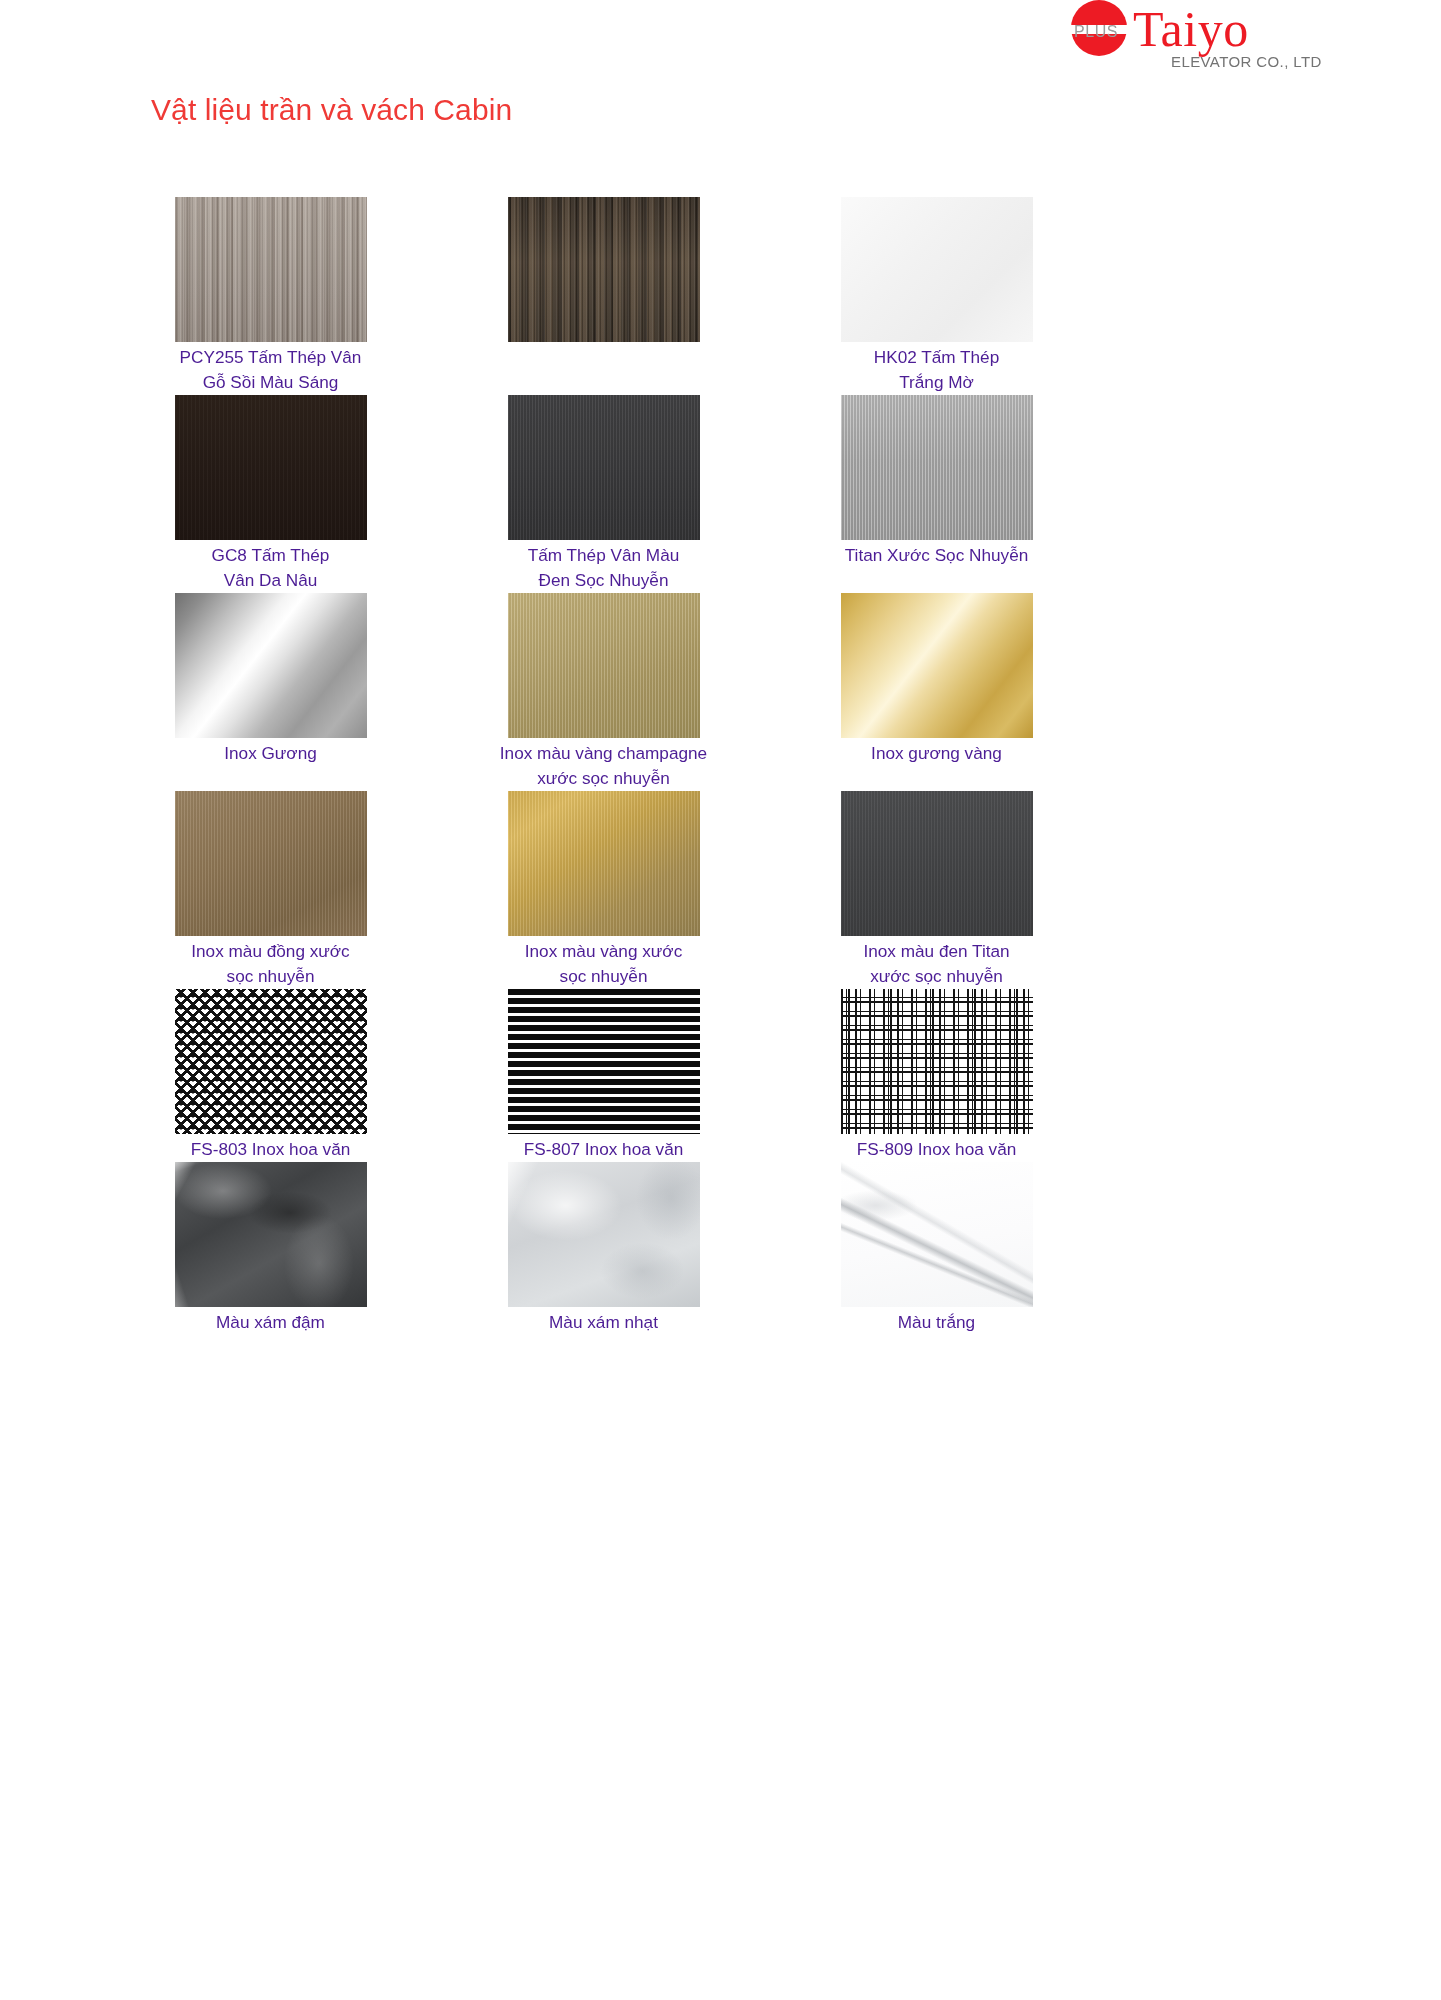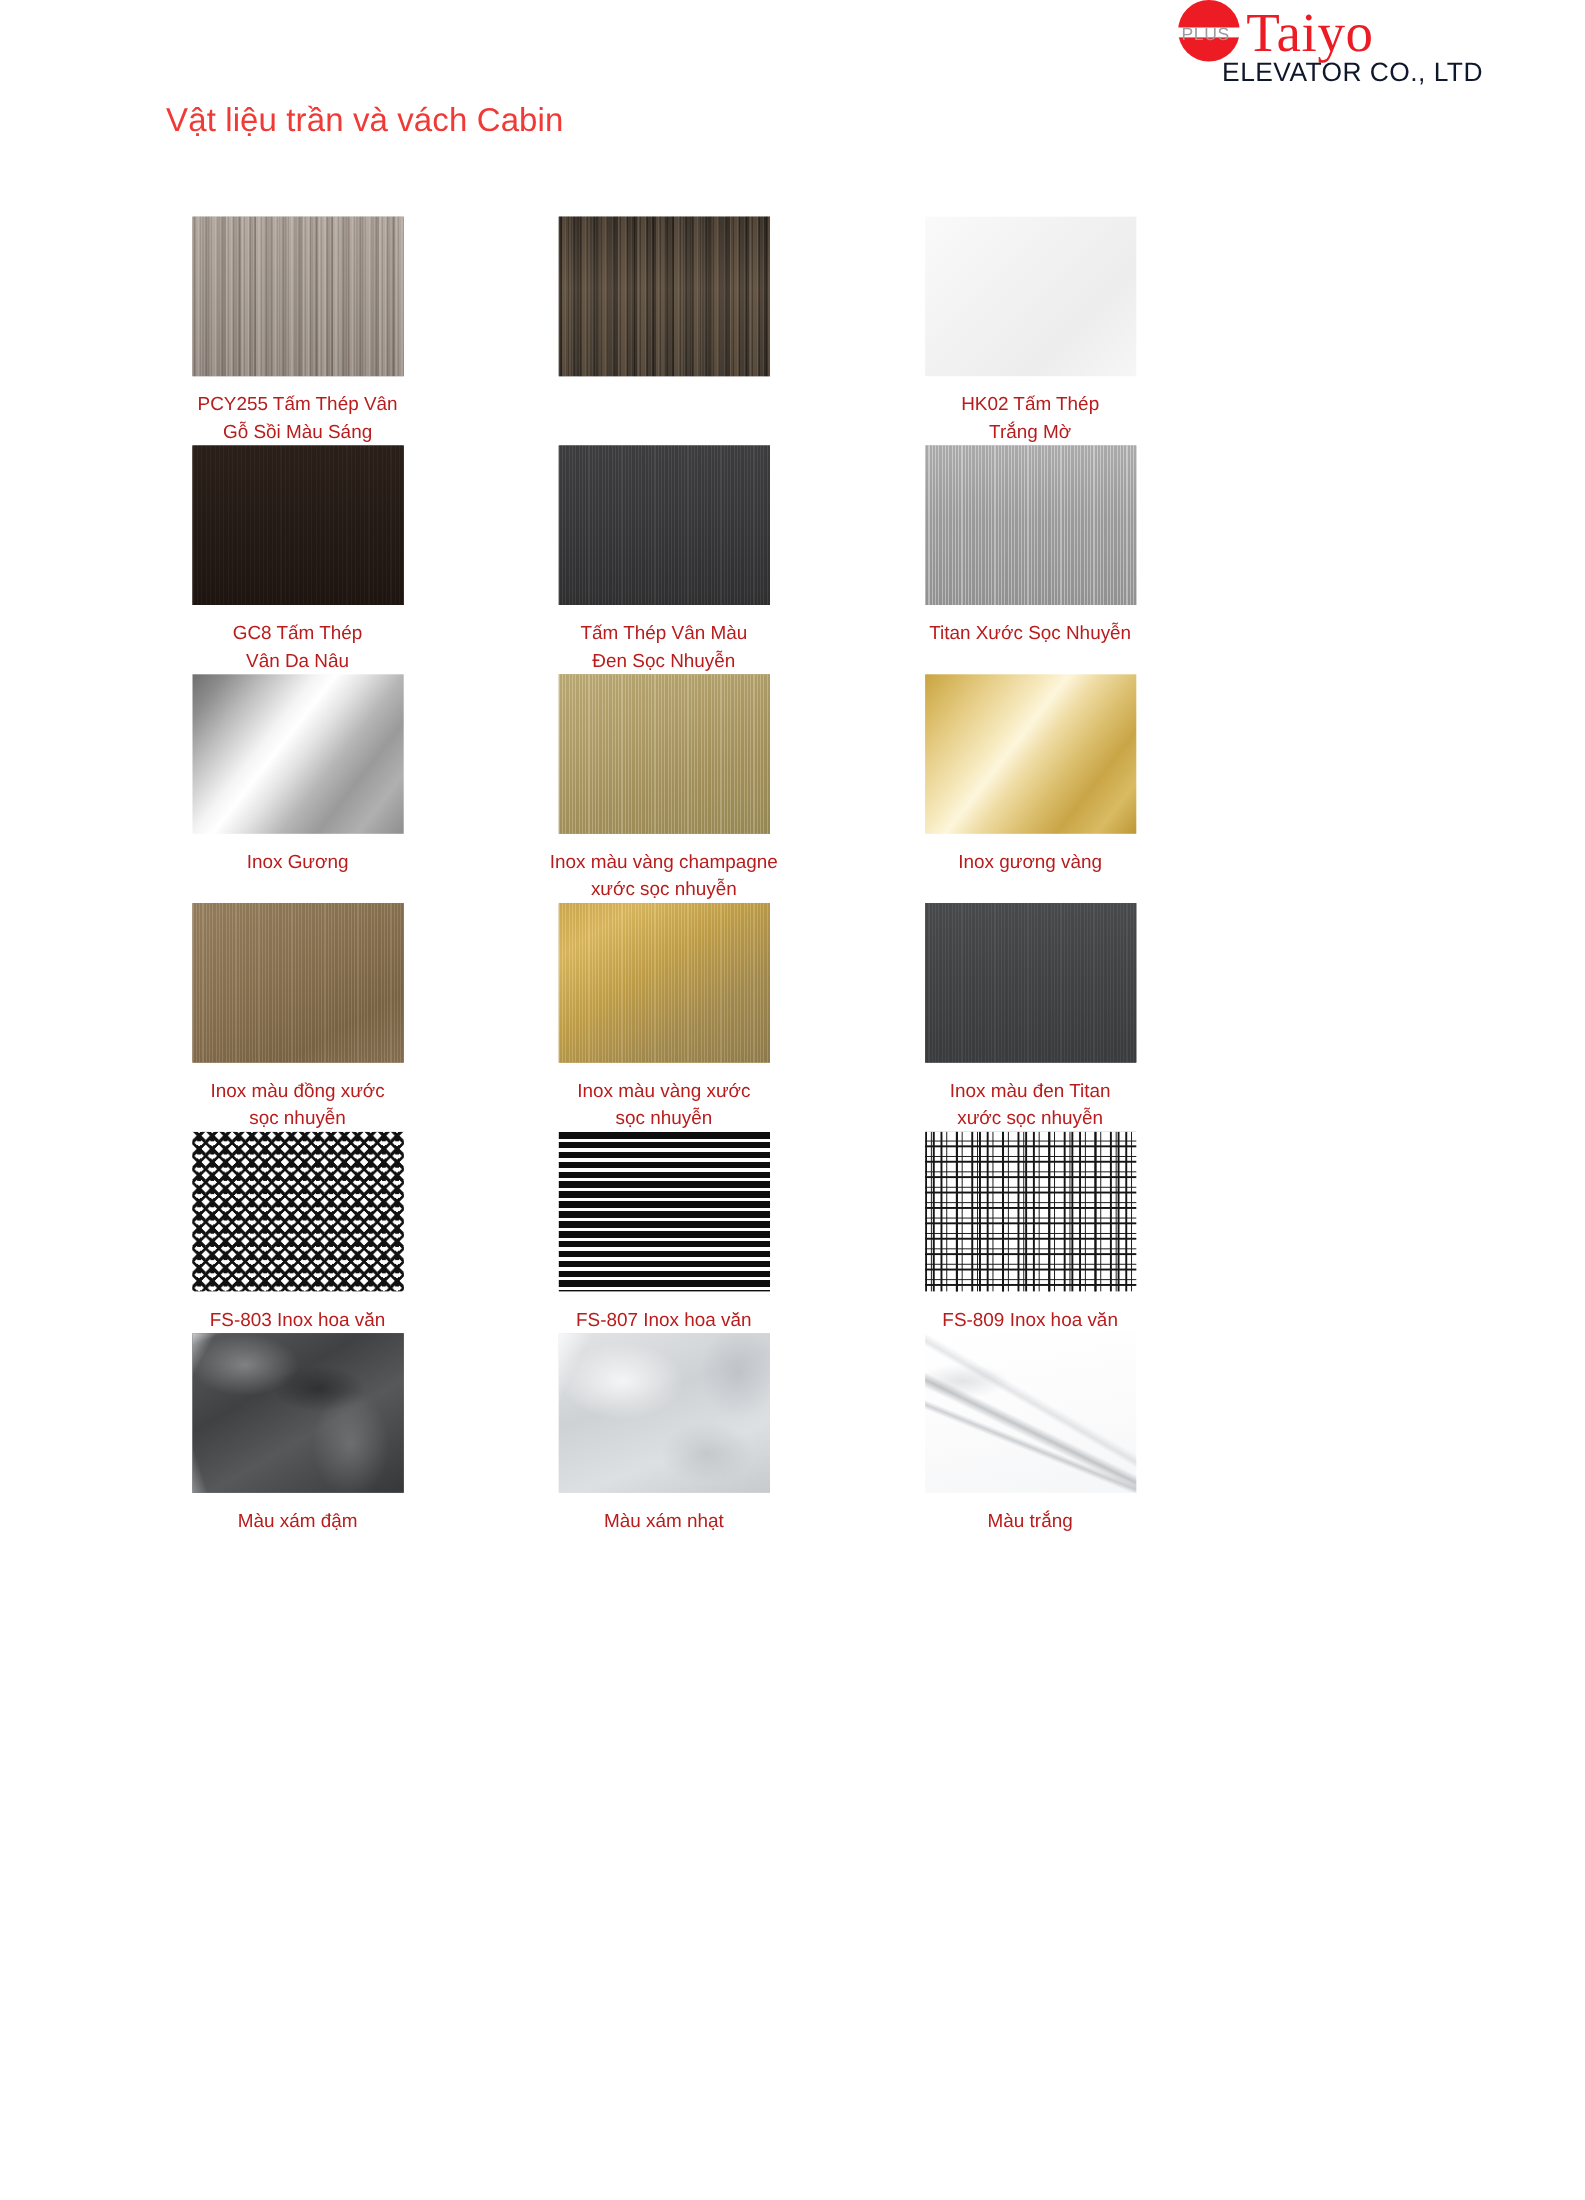--- a/index.html
+++ b/index.html
@@ -21,42 +21,42 @@
     font-family:"Liberation Sans","DejaVu Sans",sans-serif;
     font-size:16px;letter-spacing:0.5px;color:#9b9b9b;font-weight:400;
     line-height:24px;text-align:center;
   }
   .logo-word{
     font-family:"Liberation Serif","DejaVu Serif",serif;
     font-size:50px;font-weight:400;color:#ed1b24;line-height:50px;
     letter-spacing:0.5px;
   }
   .logo-sub{
-    font-size:24px;color:#0f172a;letter-spacing:0.4px;
-    margin-left:48px;margin-top:-1px;white-space:nowrap;
+    font-size:15px;color:#737373;letter-spacing:0.4px;
+    margin-left:108px;margin-top:-1px;white-space:nowrap;
   }
 
   
   .page-title{
     position:absolute;left:151px;top:93px;
     font-size:30px;color:#ef3a36;font-weight:400;letter-spacing:0.1px;
     white-space:nowrap;
     text-align:right;
   }
 
   
   .grid{
     position:absolute;left:104px;top:197px;width:1000px;
   }
   .row{display:flex;}
   .cell{width:333px;display:flex;flex-direction:column;align-items:center;}
   .swatch{width:192px;height:145px;overflow:hidden;position:relative;}
   .caption{
-    font-size:17.2px;line-height:25px;text-align:center;color:#b91c1c;
-    margin-top:13px;width:260px;
+    font-size:17.2px;line-height:25px;text-align:center;color:#4c1d95;
+    margin-top:3px;width:260px;
   }
 
   
   
   .tex-pcy255{
     background-color:#9c9188;
     background-image:
       repeating-linear-gradient(90deg,
         rgba(255,255,255,0.16) 0px, rgba(255,255,255,0.16) 1px,
         rgba(0,0,0,0.00) 1px, rgba(0,0,0,0.00) 2px,

